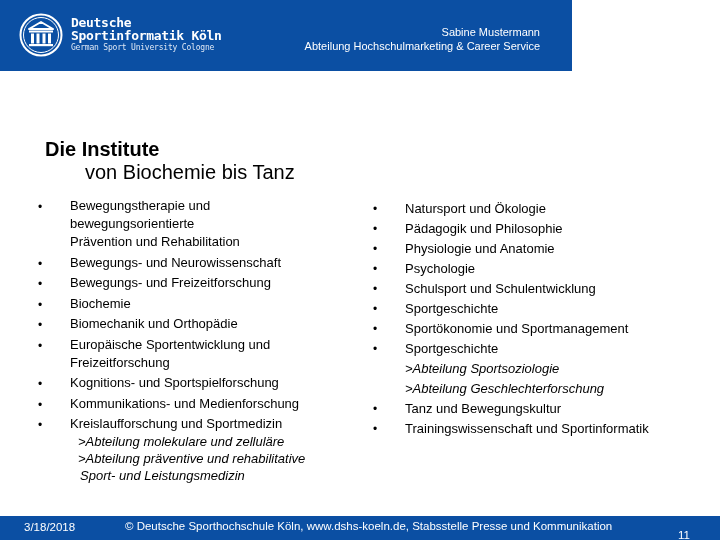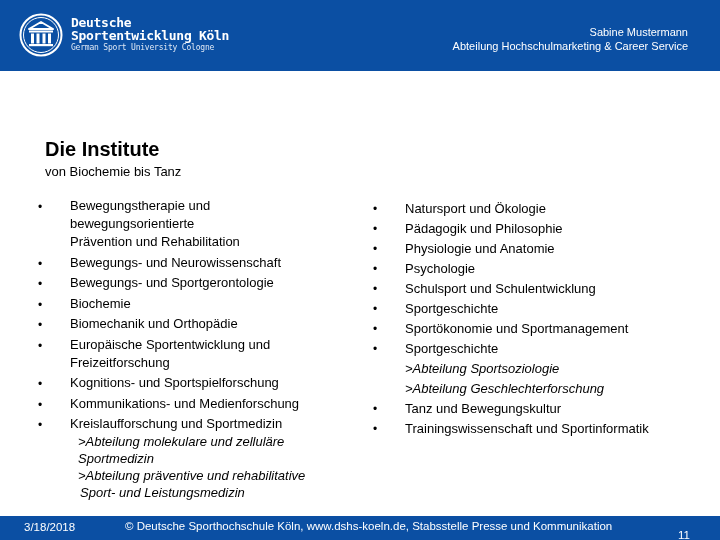--- a/index.html
+++ b/index.html
@@ -1,20 +1,20 @@
 <!DOCTYPE html>
 <html><head>
   <meta charset="utf-8">
   <style>
     * { margin: 0; padding: 0; box-sizing: border-box; }
     html, body { width: 720px; height: 540px; overflow: hidden; background: #ffffff; }
     body { position: relative; font-family: "Liberation Sans", sans-serif; color: #000; }
 
     .header {
-      position: absolute; left: 0; top: 0; width: 720px; height: 71px;
+      position: absolute; left: 0; top: 0; width: 572px; height: 71px;
       background: #0b4fa3;
     }
     .logo-emblem {
       position: absolute; left: 19px; top: 13px; width: 44px; height: 44px;
     }
     .logo-text {
       position: absolute; left: 71px; top: 16px; color: #fff;
     }
     .logo-line1, .logo-line2 {
       font-family: "DejaVu Sans Mono", monospace; font-weight: bold;
@@ -25,21 +25,21 @@
       line-height: 12px; letter-spacing: -0.2px; color: #dfe8f5;
     }
     .header-person {
       position: absolute; right: 32px; top: 26px; text-align: right; color: #fff;
     }
     .person-name { font-size: 11px; font-weight: normal; line-height: 13px; }
     .person-dept { font-size: 11px; line-height: 14px; }
 
     .title-block { position: absolute; left: 45px; top: 138px; }
     .slide-title { font-size: 20px; font-weight: bold; line-height: 22px; }
-    .slide-subtitle { font-size: 13px; line-height: 20px; margin-top: 2px; }
+    .slide-subtitle { font-size: 20px; line-height: 20px; margin-top: 2px; margin-left: 40px; }
 
     .col { position: absolute; font-size: 13px; line-height: 20px; }
     .col-left { left: 35px; top: 197px; width: 300px; }
     .col-right { left: 370px; top: 199px; width: 330px; }
 
     .item { position: relative; padding-left: 35px; }
     .bullet {
       position: absolute; left: 0; top: 0; width: 10px; text-align: center;
       font-size: 12px;
     }
@@ -70,21 +70,21 @@
     <polygon points="10,16 22,9 34,16" fill="none" stroke="#fff" stroke-width="2" stroke-linejoin="round"></polygon>
     <rect x="10" y="17.5" width="24" height="2" fill="#fff"></rect>
     <rect x="12" y="20.5" width="3" height="10" fill="#fff"></rect>
     <rect x="17.5" y="20.5" width="3" height="10" fill="#fff"></rect>
     <rect x="23.5" y="20.5" width="3" height="10" fill="#fff"></rect>
     <rect x="29" y="20.5" width="3" height="10" fill="#fff"></rect>
     <rect x="10" y="31" width="24" height="2.2" fill="#fff"></rect>
   </svg>
   <div class="logo-text">
     <div class="logo-line1">Deutsche</div>
-    <div class="logo-line2">Sportentwicklung Köln</div>
+    <div class="logo-line2">Sportinformatik Köln</div>
     <div class="logo-line3">German Sport University Cologne</div>
   </div>
   <div class="header-person">
     <div class="person-name">Sabine Mustermann</div>
     <div class="person-dept">Abteilung Hochschulmarketing &amp; Career Service</div>
   </div>
 </div>
 
 <div class="title-block">
   <div class="slide-title">Die Institute</div>
@@ -97,21 +97,21 @@
       <span class="line">Bewegungstherapie und</span>
       <span class="line">bewegungsorientierte</span>
       <span class="line">Prävention und Rehabilitation</span>
     </div>
     <div class="item">
       <span class="bullet">•</span>
       <span class="line">Bewegungs- und Neurowissenschaft</span>
     </div>
     <div class="item">
       <span class="bullet">•</span>
-      <span class="line">Bewegungs- und Sportgerontologie</span>
+      <span class="line">Bewegungs- und Freizeitforschung</span>
     </div>
     <div class="item">
       <span class="bullet">•</span>
       <span class="line">Biochemie</span>
     </div>
     <div class="item">
       <span class="bullet">•</span>
       <span class="line">Biomechanik und Orthopädie</span>
     </div>
     <div class="item">
@@ -124,21 +124,20 @@
       <span class="line">Kognitions- und Sportspielforschung</span>
     </div>
     <div class="item">
       <span class="bullet">•</span>
       <span class="line">Kommunikations- und Medienforschung</span>
     </div>
     <div class="item">
       <span class="bullet">•</span>
       <span class="line">Kreislaufforschung und Sportmedizin</span>
       <span class="sub">&gt;Abteilung molekulare und zelluläre</span>
-      <span class="sub">Sportmedizin</span>
       <span class="sub">&gt;Abteilung präventive und rehabilitative</span>
       <span class="sub indent"> Sport- und Leistungsmedizin</span>
     </div>
   </div>
 <div class="col col-right" id="right-col">
     <div class="item">
       <span class="bullet">•</span>
       <span class="line">Natursport und Ökologie</span>
     </div>
     <div class="item">

